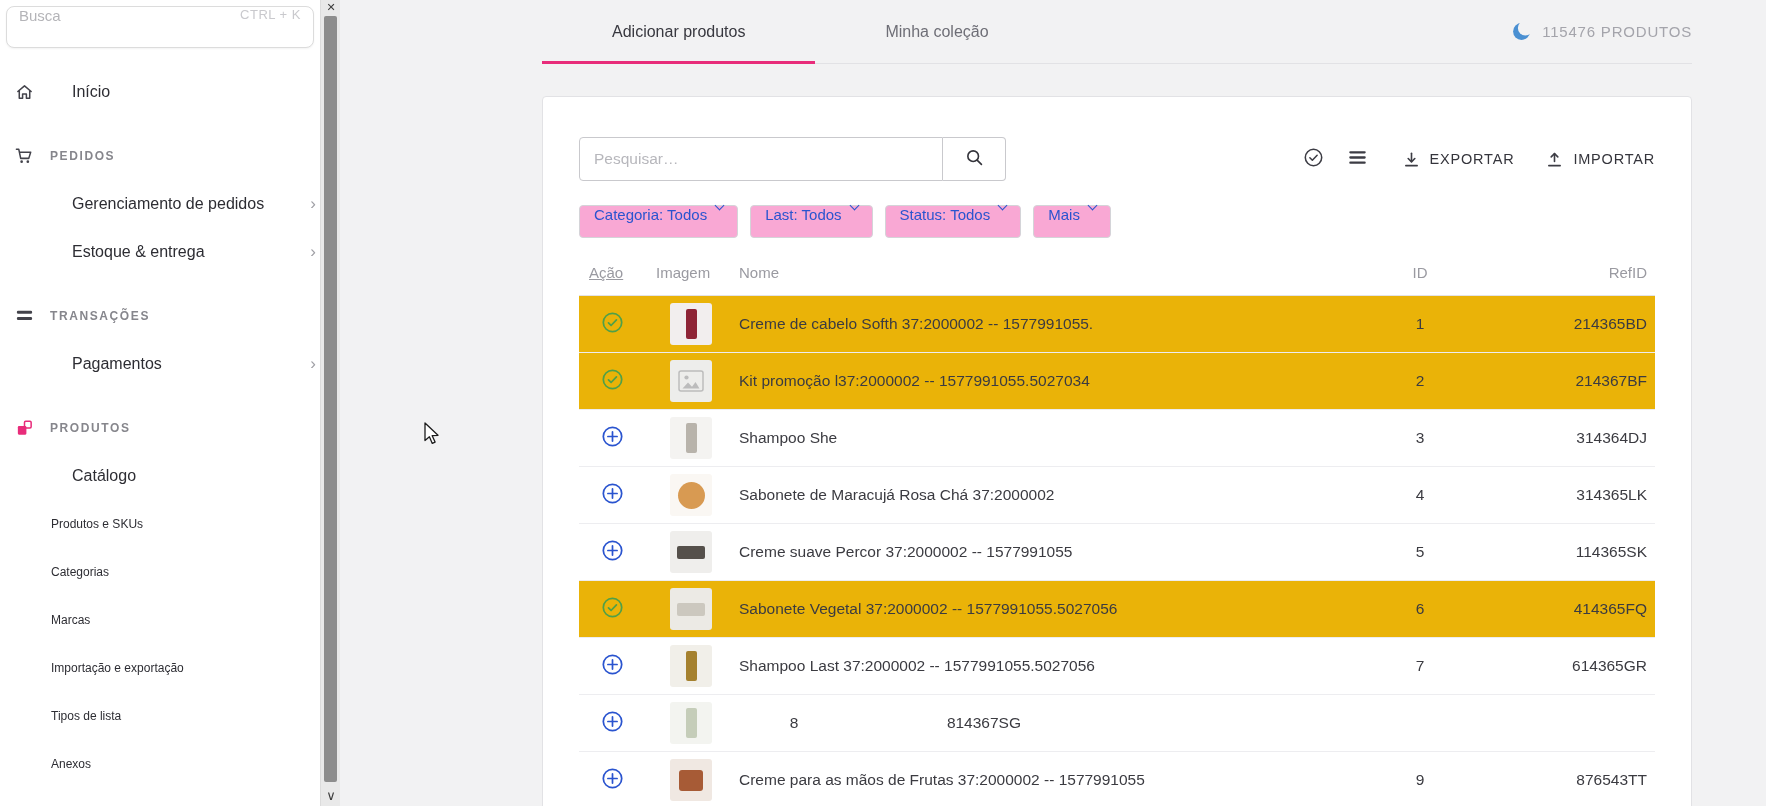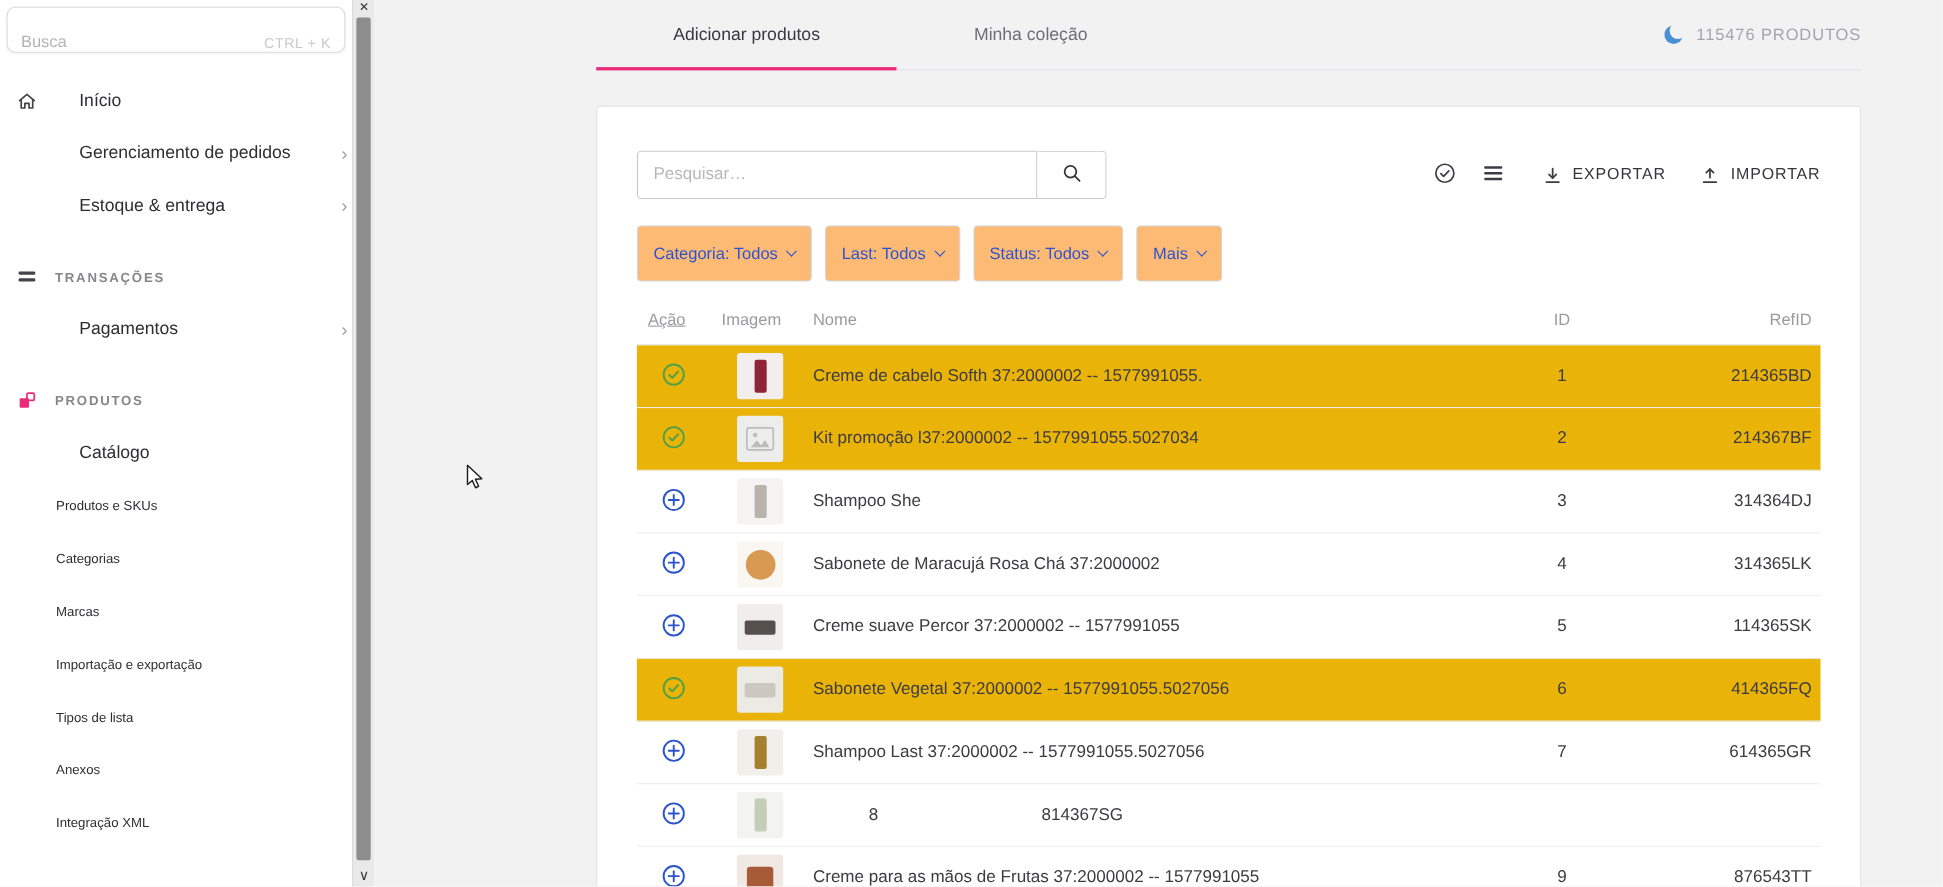--- a/index.html
+++ b/index.html
@@ -17,21 +17,21 @@
   }
   .app{display:flex;height:100%;}
 
   
   .sidebar{
     width:320px;min-width:320px;background:#fff;height:100%;
     padding-top:6px;overflow:hidden;position:relative;
   }
   .sb-search{
     margin:0 6px;height:42px;border:1px solid #dcdcdc;border-radius:8px;
-    display:flex;align-items:flex-end;padding:0 12px;background:#fff;
+    display:flex;align-items:flex-start;padding:0 12px;background:#fff;
     box-shadow:0 1px 2px rgba(0,0,0,.05);
   }
   .sb-search-input{
     flex:1;border:none;outline:none;font:15px "Liberation Sans",sans-serif;
     color:#333;background:transparent;min-width:0;
   }
   .sb-search-input::placeholder{color:#b4b4b8;}
   .sb-search-hint{color:#c9c9cd;font-size:13px;letter-spacing:.5px;white-space:nowrap;}
   .sb-nav{margin-top:20px;}
   .nav-item,.nav-section,.nav-subitem{
@@ -89,22 +89,22 @@
   .icon-btn{background:none;border:none;cursor:pointer;display:flex;align-items:center;padding:4px;}
   .text-btn{
     background:none;border:none;cursor:pointer;display:flex;align-items:center;gap:10px;
     font:500 14.5px "Liberation Sans",sans-serif;color:#35353c;letter-spacing:.8px;margin-left:16px;
   }
   .text-btn .ic{display:flex;}
 
   
   .filters{margin-top:24px;display:flex;gap:12px;}
   .chip{
-    height:51px;padding:0 14px;border:1px solid #d4d4d8;border-radius:4px;background:#fdba74;
-    color:var(--blue);font:15px "Liberation Sans",sans-serif;display:inline-flex;align-items:center;gap:9px;cursor:pointer;
+    height:33px;padding:0 14px;border:1px solid #d4d4d8;border-radius:4px;background:#f9a8d4;
+    color:var(--blue);font:15px "Liberation Sans",sans-serif;display:inline-flex;gap:9px;cursor:pointer;
   }
   .chev-down{
     width:7px;height:7px;border-right:1.8px solid var(--blue);border-bottom:1.8px solid var(--blue);
     transform:rotate(45deg);display:inline-block;margin-top:-4px;
   }
 
   
   .table{margin-top:12px;}
   .thead{display:flex;align-items:center;height:46px;border-bottom:1px solid #e3e3e6;color:#9a9aa1;font-size:15px;}
   .trow{display:flex;align-items:center;height:57px;border-bottom:1px solid #ededf0;font-size:15.5px;color:#3b3b41;}
@@ -136,20 +136,30 @@
     </div>
     <nav class="sb-nav">
         <div class="nav-item">
           <span class="nav-ic">
             <svg viewBox="0 0 20 20" width="19" height="19">
               <path d="M3 9.5 L10 3.5 L17 9.5 M4.5 8.3 V16.5 H8 V12 H12 V16.5 H15.5 V8.3" fill="none" stroke="#43434b" stroke-width="1.6" stroke-linecap="round" stroke-linejoin="round"></path>
             </svg>
           </span>
           <span class="nav-lb">Início</span>
         </div>
+        <div class="nav-section">
+          <span class="nav-ic">
+            <svg viewBox="0 0 20 20" width="19" height="19">
+              <path d="M1.5 3 H4 L6 12.5 H14.5 L16.5 6 H5" fill="none" stroke="#43434b" stroke-width="1.6" stroke-linecap="round" stroke-linejoin="round"></path>
+              <circle cx="7" cy="16" r="1.4" fill="#43434b"></circle>
+              <circle cx="13.5" cy="16" r="1.4" fill="#43434b"></circle>
+            </svg>
+          </span>
+          <span class="nav-lb">PEDIDOS</span>
+        </div>
         <div class="nav-item">
           <span class="nav-lb">Gerenciamento de pedidos</span>
           <span class="nav-ch">›</span>
         </div>
         <div class="nav-item">
           <span class="nav-lb">Estoque &amp; entrega</span>
           <span class="nav-ch">›</span>
         </div>
         <div class="nav-section">
           <span class="nav-ic">

